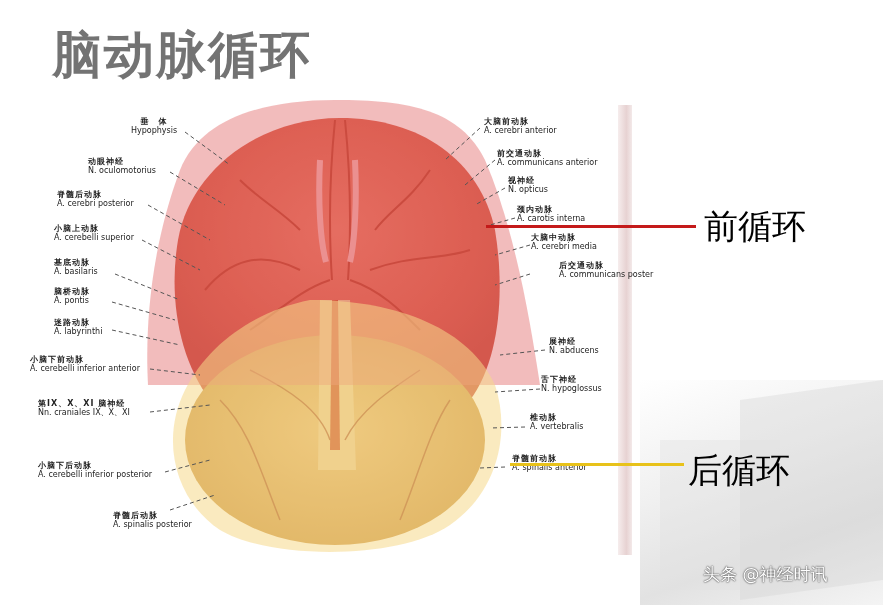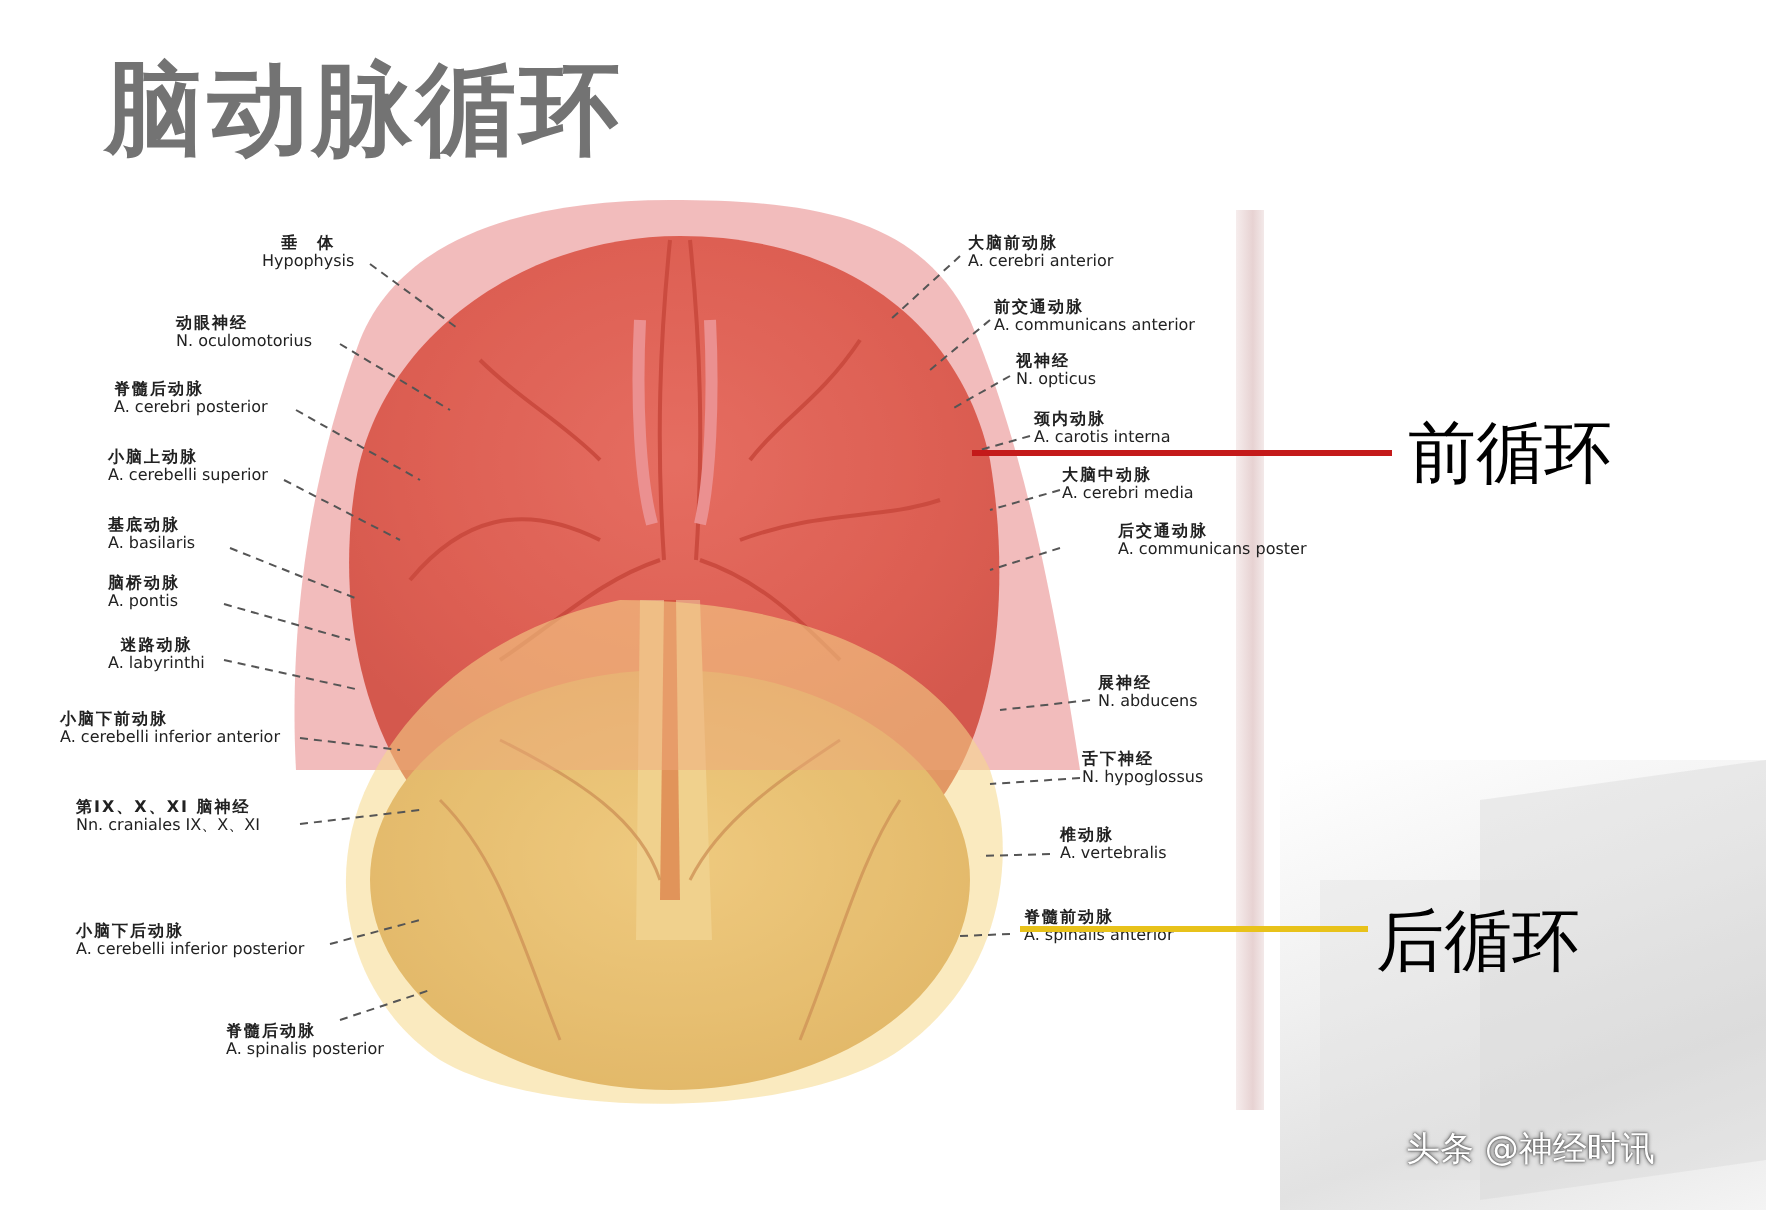--- a/index.html
+++ b/index.html
@@ -127,21 +127,21 @@
   <span class="la">A. cerebelli superior</span>
 </div>
 <div class="lbl" style="left:54px;top:258px;">
   <span class="cn">基底动脉</span>
   <span class="la">A. basilaris</span>
 </div>
 <div class="lbl" style="left:54px;top:287px;">
   <span class="cn">脑桥动脉</span>
   <span class="la">A. pontis</span>
 </div>
-<div class="lbl" style="left:54px;top:318px;text-align:center;">
+<div class="lbl" style="left:54px;top:318px;">
   <span class="cn">迷路动脉</span>
   <span class="la">A. labyrinthi</span>
 </div>
 <div class="lbl" style="left:30px;top:355px;">
   <span class="cn">小脑下前动脉</span>
   <span class="la">A. cerebelli inferior anterior</span>
 </div>
 <div class="lbl" style="left:38px;top:399px;">
   <span class="cn">第IX、X、XI 脑神经</span>
   <span class="la">Nn. craniales IX、X、XI</span>

